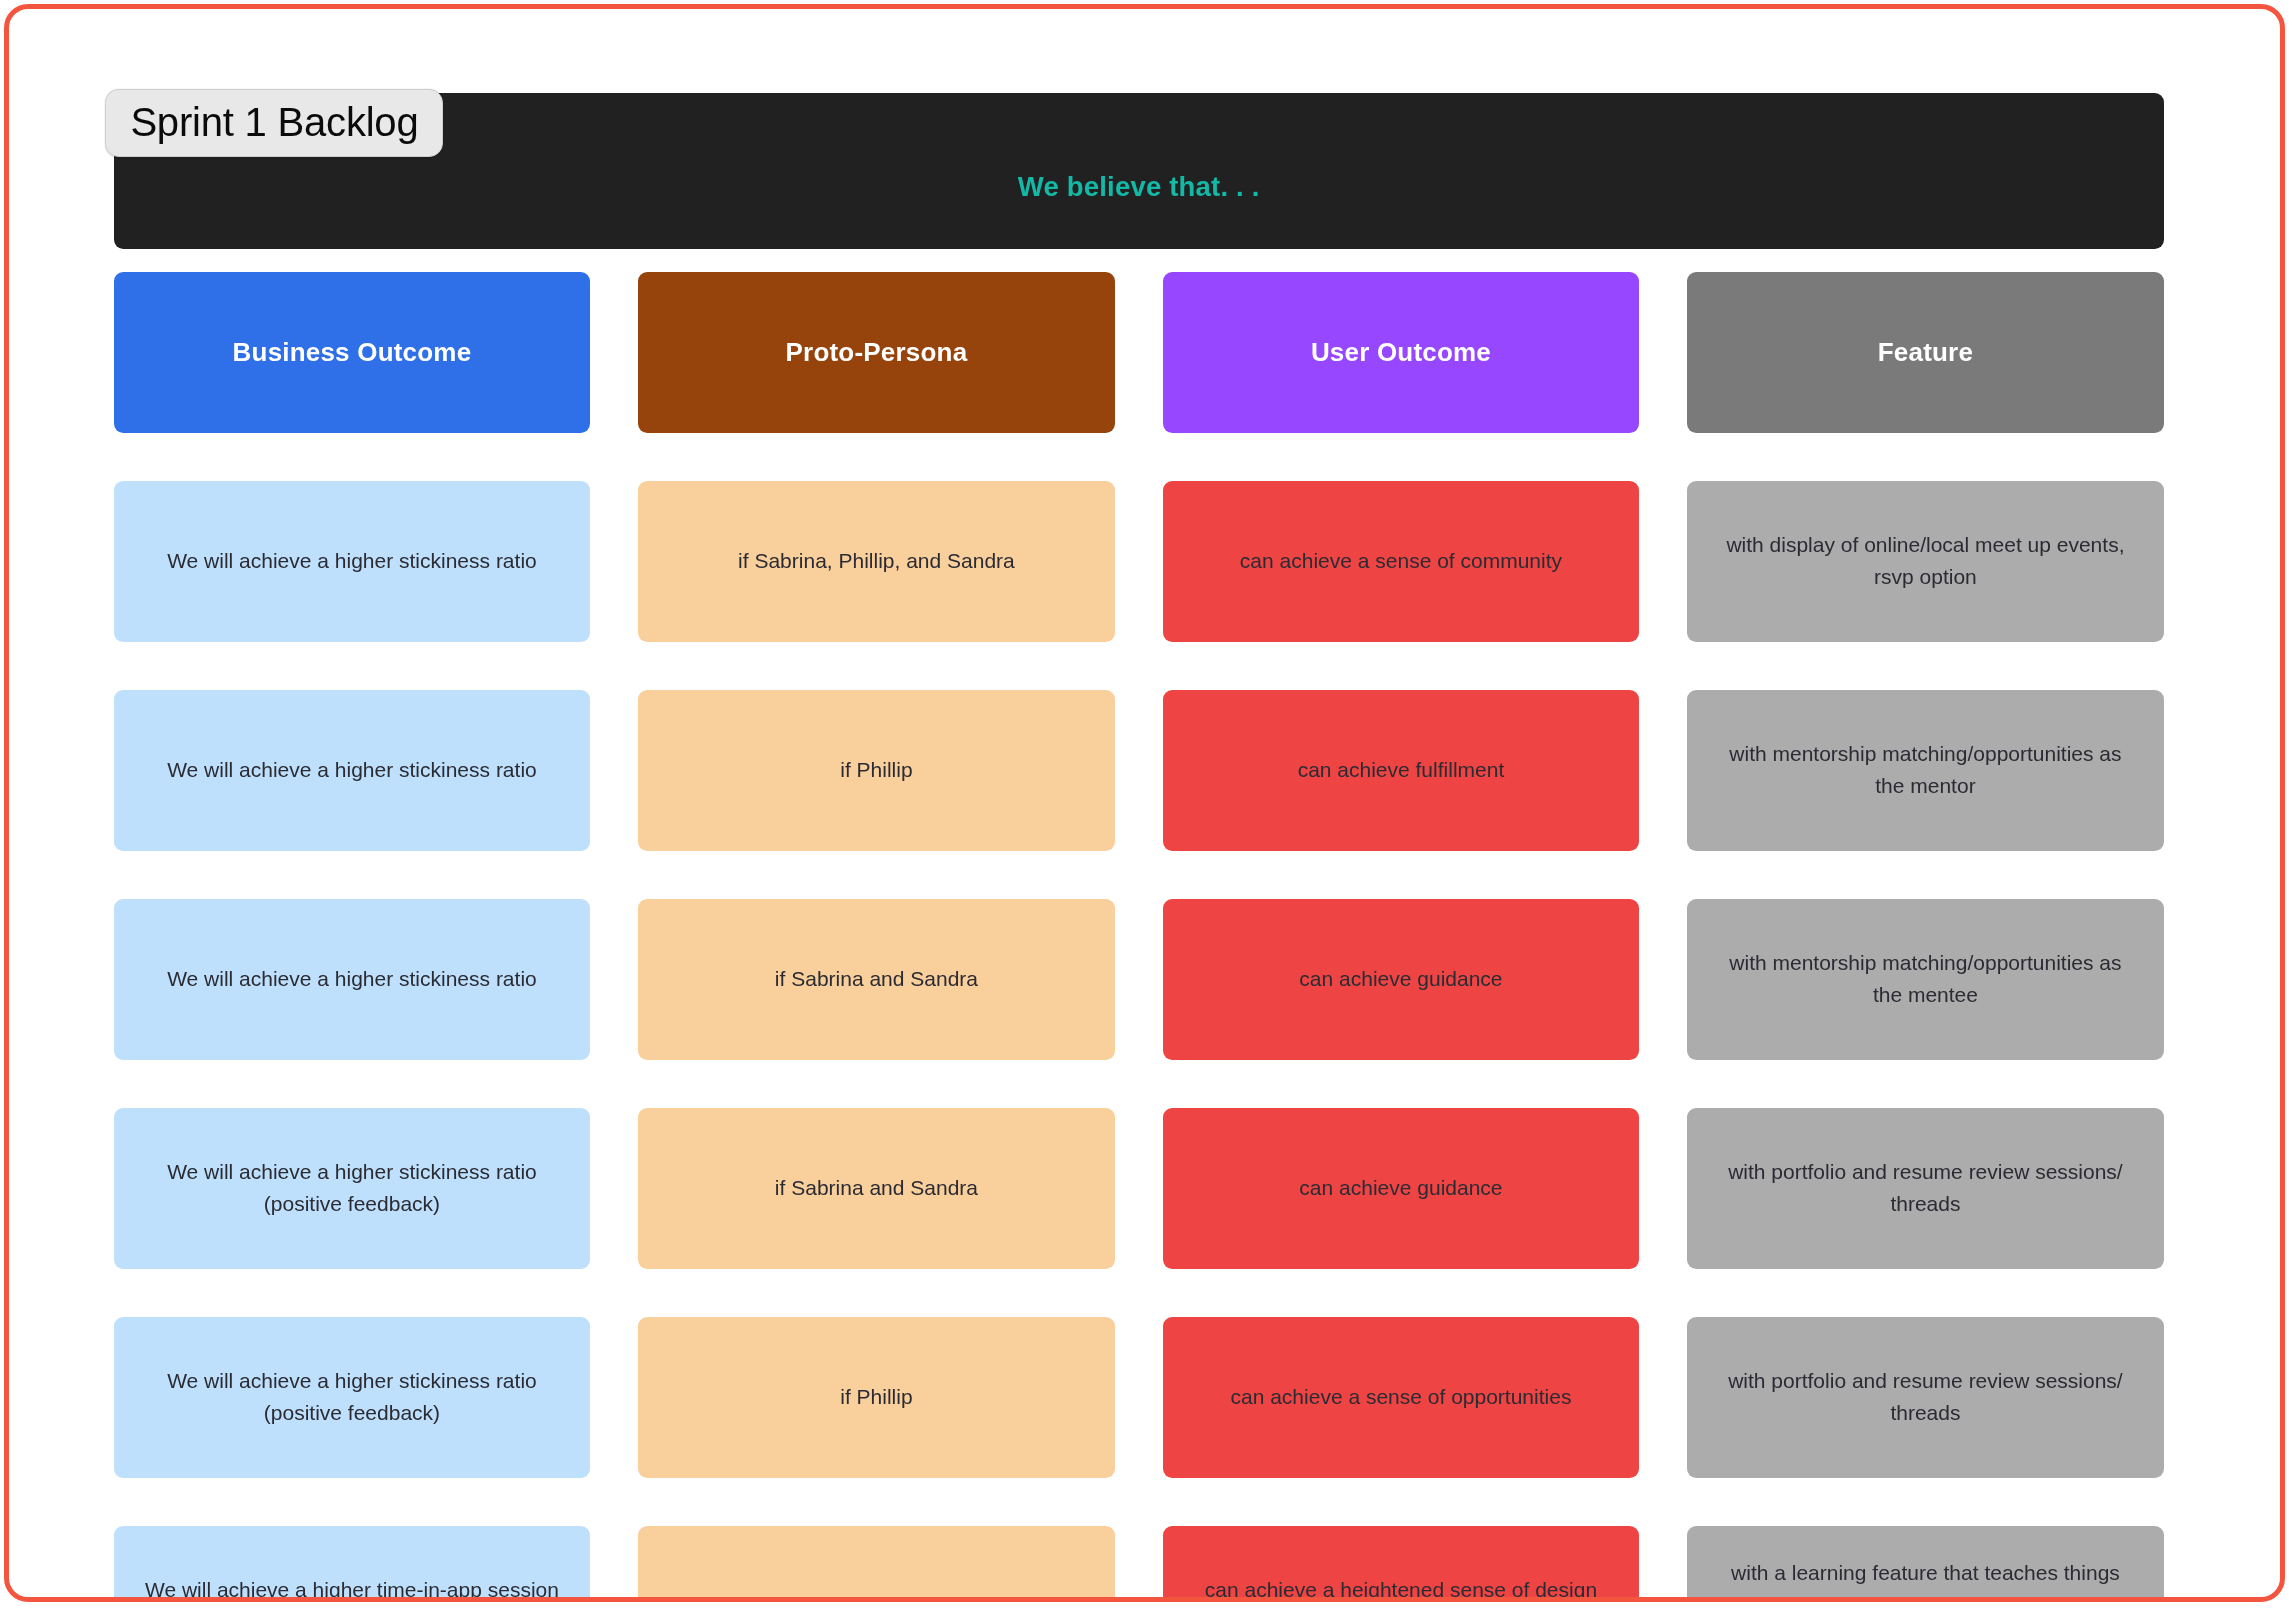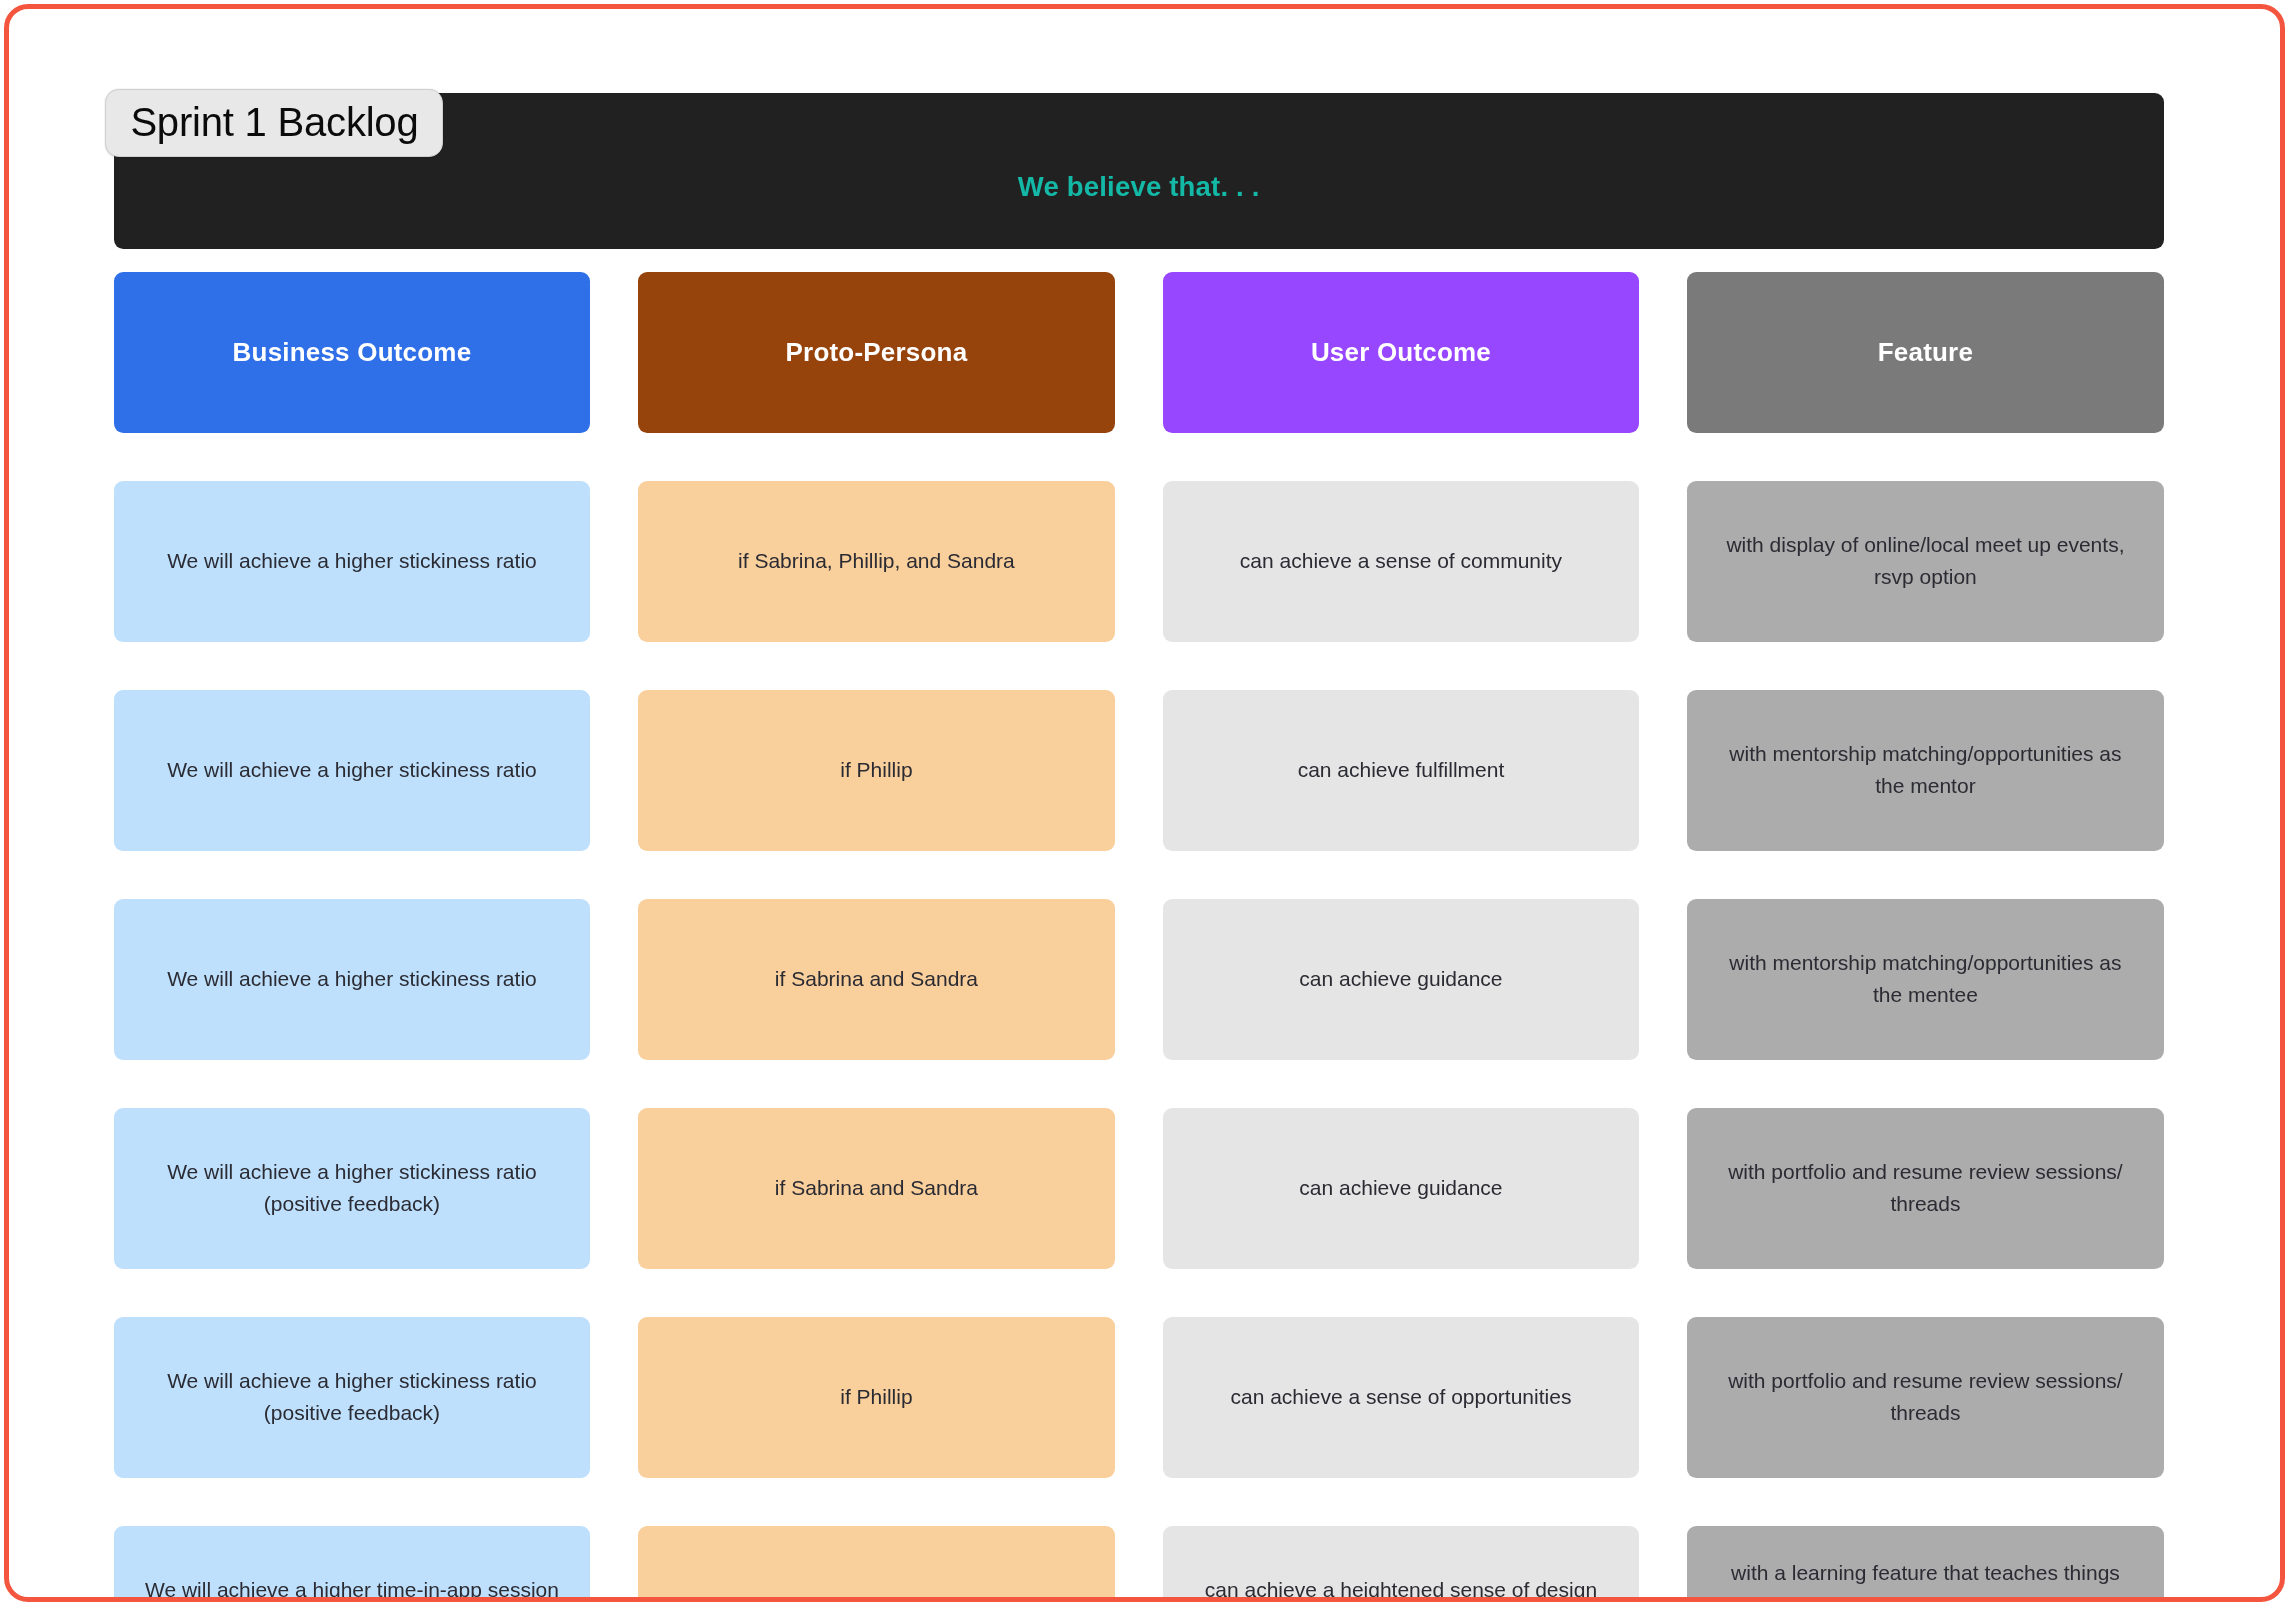--- a/index.html
+++ b/index.html
@@ -109,21 +109,21 @@
     line-height: 1.55;
   }
 
   .c-business-head { background: #2f6fe8; }
   .c-persona-head  { background: #96440c; }
   .c-user-head     { background: #9747ff; }
   .c-feature-head  { background: #7a7a7a; }
 
   .c-business { background: #bee0fc; border-radius: 9px; }
   .c-persona  { background: #f9cf9c; }
-  .c-user     { background: #e5e5e5; }
+  .c-user     { background: #ef4444; }
   .c-feature  { background: #acacac; }
 </style>
 </head>
 <body>
 
 <div class="page-frame">
   <div class="board">
 
     <div class="title-badge">Sprint 1 Backlog</div>
 

